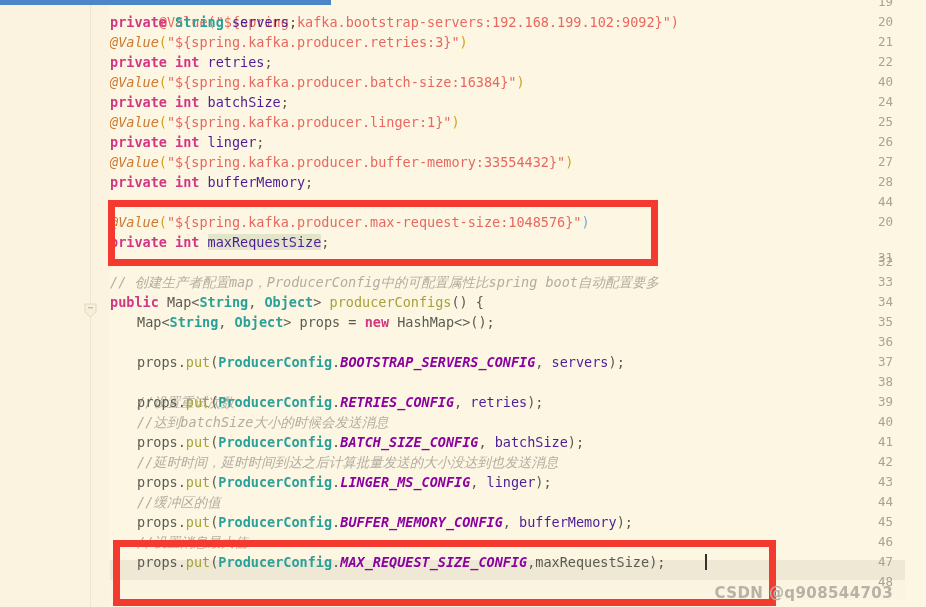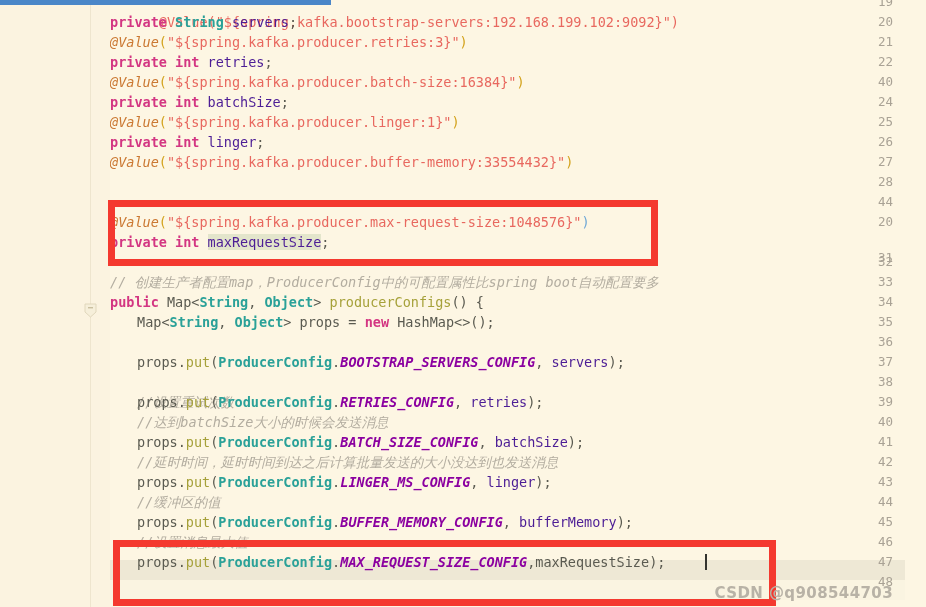--- a/index.html
+++ b/index.html
@@ -197,20 +197,21 @@
     <div class="line" style="top:72px"><span class="anno">@Value</span><span class="paren1">(</span><span class="str">"${spring.kafka.producer.batch-size:16384}"</span><span class="paren1">)</span></div>
 
     <div class="line" style="top:92px"><span class="kw">private int</span><span class="plain"> </span><span class="field">batchSize</span><span class="punct">;</span></div>
 
     <div class="line" style="top:112px"><span class="anno">@Value</span><span class="paren1">(</span><span class="str">"${spring.kafka.producer.linger:1}"</span><span class="paren1">)</span></div>
 
     <div class="line" style="top:132px"><span class="kw">private int</span><span class="plain"> </span><span class="field">linger</span><span class="punct">;</span></div>
 
     <div class="line" style="top:152px"><span class="anno">@Value</span><span class="paren1">(</span><span class="str">"${spring.kafka.producer.buffer-memory:33554432}"</span><span class="paren1">)</span></div>
 
+    <div class="line" style="top:172px"><span class="kw">private int</span><span class="plain"> </span><span class="field">bufferMemory</span><span class="punct">;</span></div>
 
     <div class="line" style="top:192px"></div>
 
     <div class="line" style="top:212px"><span class="anno">@Value</span><span class="paren1">(</span><span class="str">"${spring.kafka.producer.max-request-size:1048576}"</span><span class="paren2">)</span></div>
 
     <div class="line" style="top:232px"><span class="kw">private int</span><span class="plain"> </span><span class="field hlbg">maxRequestSize</span><span class="punct">;</span></div>
 
     <div class="line" style="top:252px"></div>
 
     <div class="line" style="top:272px"><span class="comment">// 创建生产者配置map，ProducerConfig中的可配置属性比spring boot自动配置要多</span></div>

